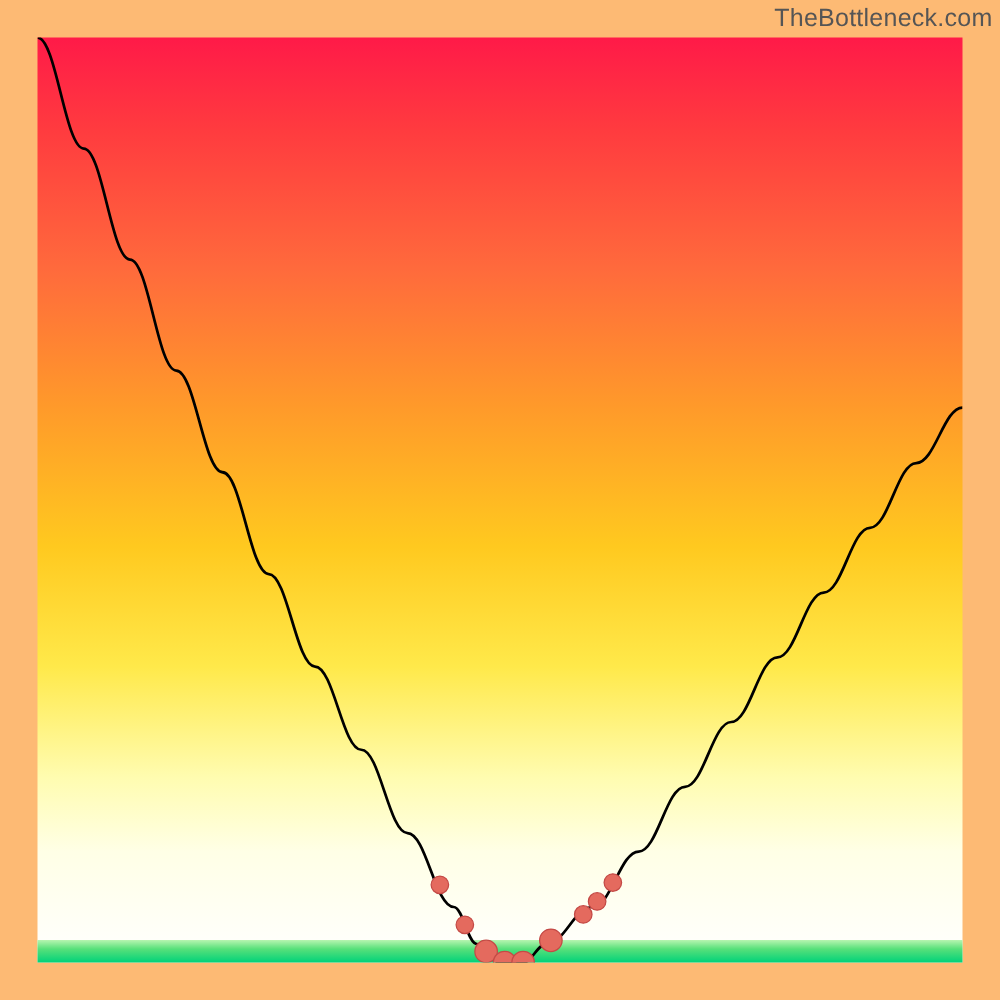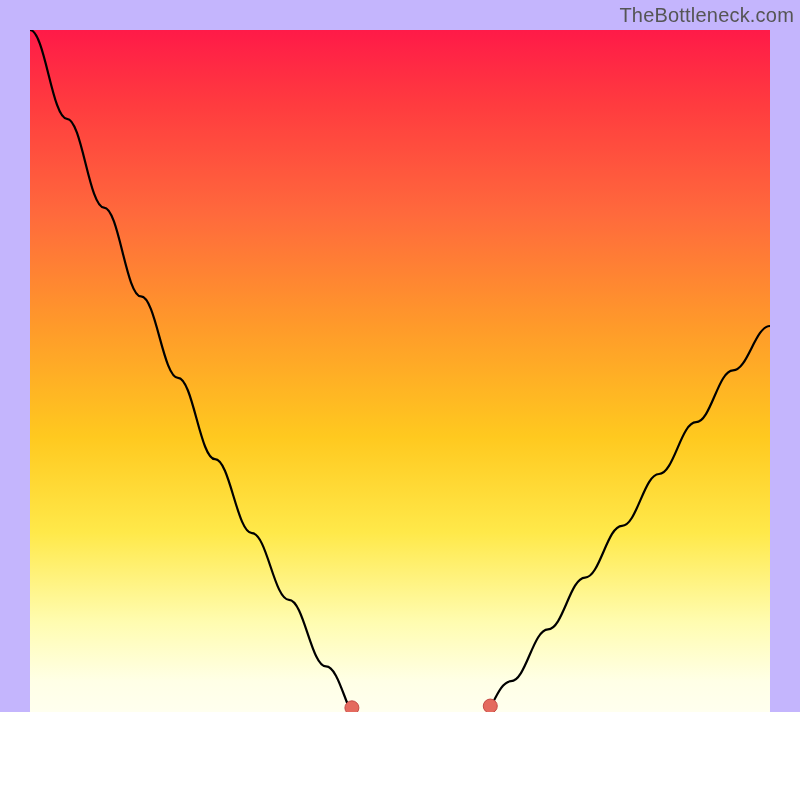--- a/index.html
+++ b/index.html
@@ -4,22 +4,22 @@
 <style>
   body {
     margin: 0;
     padding: 0;
     background: #fff;
     font-family: Arial, Helvetica, sans-serif;
   }
   .stage {
     position: relative;
     width: 800px;
-    height: 712px;
-    background: #c4b5fd;
+    height: 800px;
+    background: #fdba74;
   }
   .plot {
     position: absolute;
     left: 30px;
     top: 30px;
     width: 740px;
     height: 740px;
     
     background:
       linear-gradient(to bottom,

